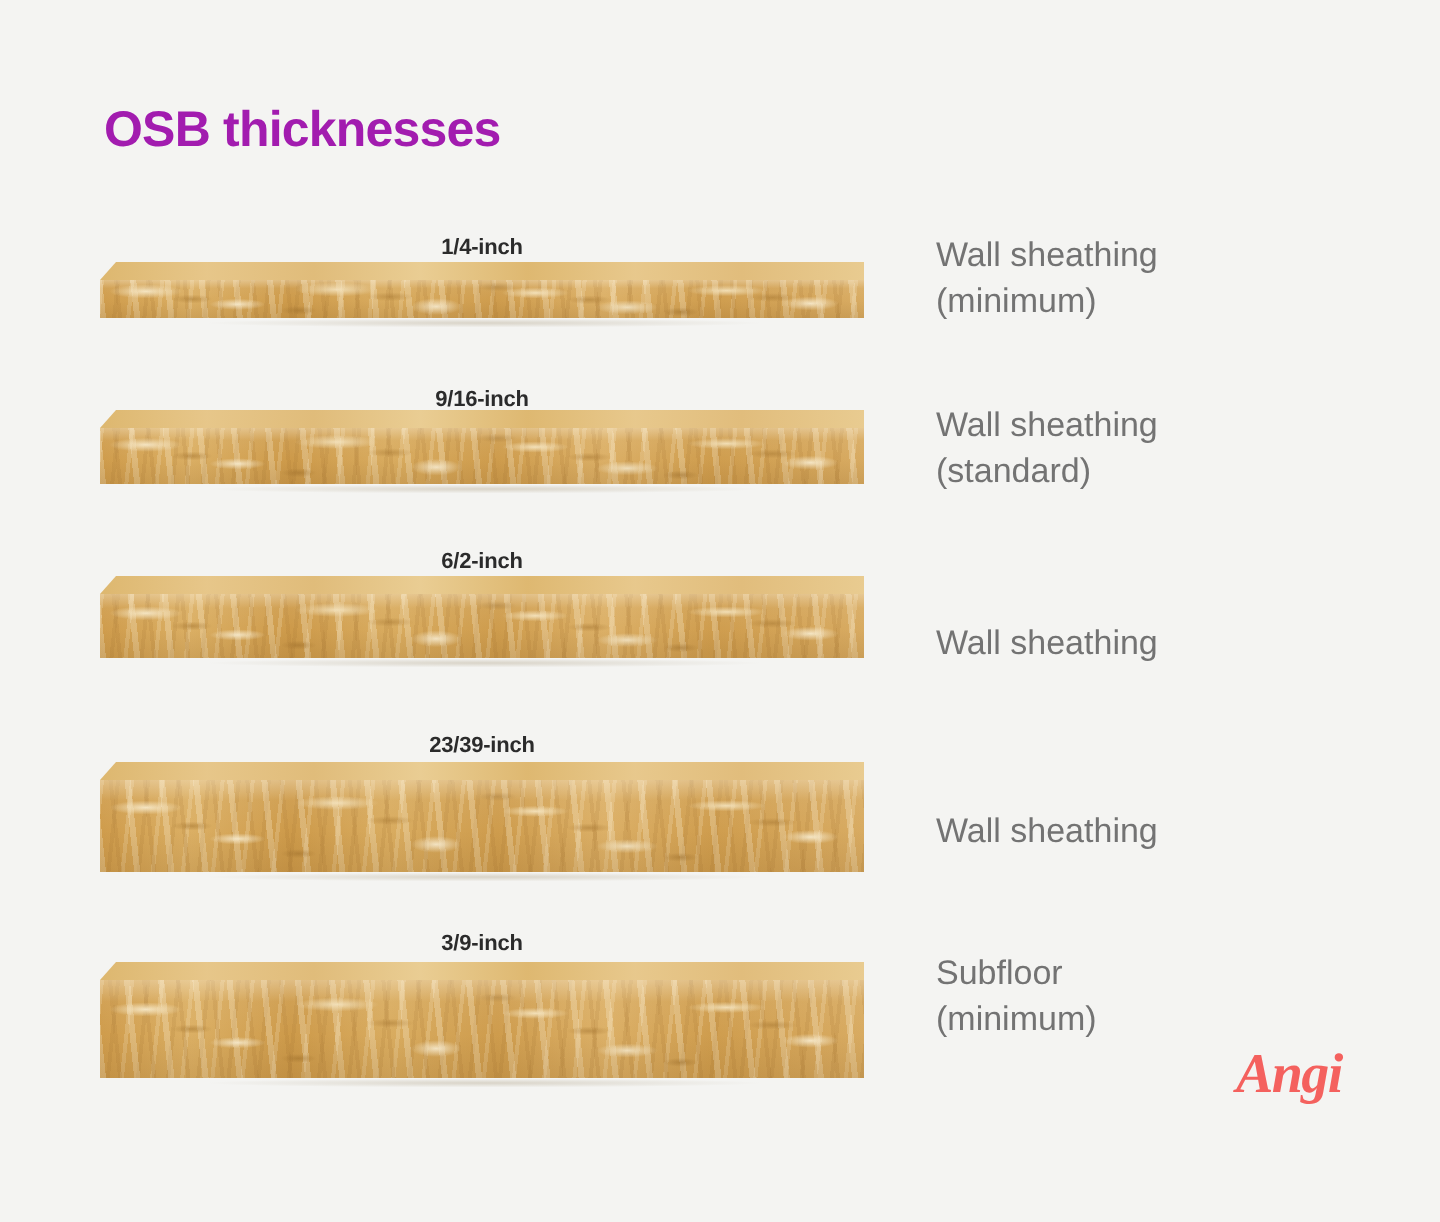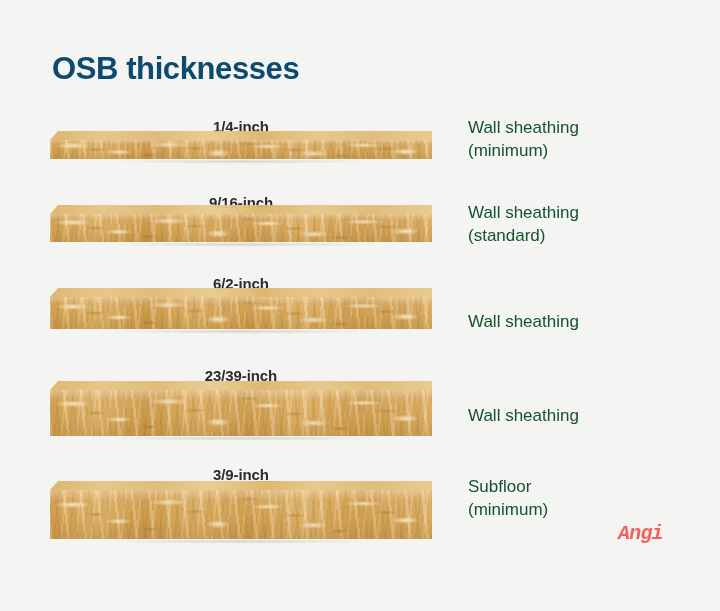--- a/index.html
+++ b/index.html
@@ -19,53 +19,53 @@
     width: 720px;
     height: 611px;
     background: #f4f4f2;
   }
 
   
   #title {
     position: absolute;
     left: 52px;
     top: 52px;
-    font-size: 31px;
+    font-size: 25px;
     font-weight: 700;
     letter-spacing: -0.4px;
-    color: #0c4a6e;
+    color: #a21caf;
     line-height: 1.1;
     text-align: center;
   }
 
   
   .row {
     position: absolute;
     left: 0;
     width: 720px;
   }
 
   .thickness-label {
     position: absolute;
     left: 50px;
     width: 382px;
     text-align: center;
-    font-size: 15px;
+    font-size: 11px;
     font-weight: 700;
     color: #2b2b2b;
     letter-spacing: -0.1px;
   }
 
   .use-label {
     position: absolute;
     left: 468px;
     width: 240px;
     font-size: 17px;
     font-weight: 400;
-    color: #14532d;
+    color: #737373;
     line-height: 1.33;
     white-space: pre-line;
   }
 
   
   .board {
     position: absolute;
     left: 50px;
     width: 382px;
   }
@@ -150,22 +150,22 @@
     height: 5px;
     background: radial-gradient(ellipse 186px 3px at 50% 50%,
                   rgba(120,96,50,0.22) 0%, rgba(120,96,50,0) 75%);
   }
 
   
   #angi-logo {
     position: absolute;
     left: 618px;
     top: 524px;
-    font-family: Liberation Mono, monospace;
-    font-size: 20px;
+    font-family: Liberation Serif, serif;
+    font-size: 28px;
     font-weight: 700;
     font-style: italic;
     letter-spacing: -0.8px;
     color: #f4615e;
     line-height: 1;
   }
 </style>
 </head>
 <body>
 

